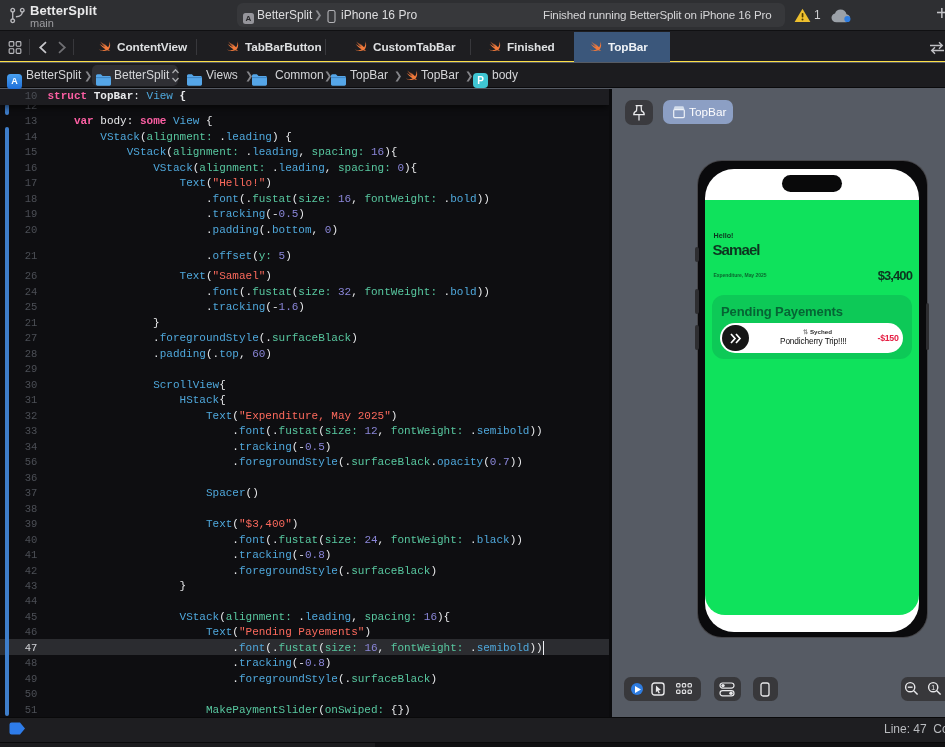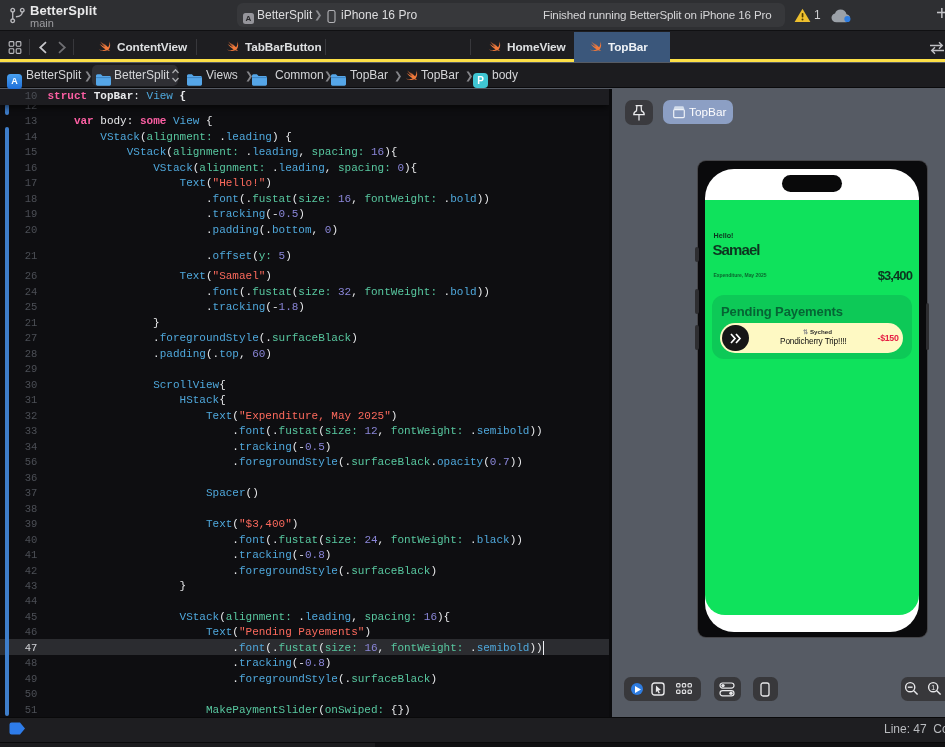--- a/index.html
+++ b/index.html
@@ -2,21 +2,21 @@
 <html><head><meta charset="utf-8"><style>
 *{margin:0;padding:0;box-sizing:border-box}
 html,body{width:945px;height:747px;overflow:hidden;background:#565b64;font-family:"Liberation Sans",sans-serif}
 
 #titlebar{position:absolute;left:0;top:0;width:945px;height:30px;background:#2e2f32}
 #titlebar .proj{position:absolute;left:30px;top:3px;font-size:13px;font-weight:bold;color:#e9e9ea;letter-spacing:.1px}
 #titlebar .branch{position:absolute;left:30px;top:17px;font-size:11px;color:#9d9da1}
 #pill{position:absolute;left:237px;top:3px;width:548px;height:24px;background:#37383b;border-radius:6px}
 #pill .seg{position:absolute;top:0;height:24px;line-height:24px;font-size:12px;color:#dddddf}
 
-#tabbar{position:absolute;left:0;top:30px;width:945px;height:32px;background:#1e1e21;border-top:1px solid #101012;border-bottom:3px solid #fde047}
+#tabbar{position:absolute;left:0;top:30px;width:945px;height:32px;background:#1e1e21;border-top:1px solid #101012;border-bottom:1px solid #fde047}
 .tab{position:absolute;top:1px;height:30px;line-height:31px;font-size:11.8px;font-weight:bold;letter-spacing:-0.1px;color:#dee0e2;white-space:nowrap}
 .tabdiv{position:absolute;top:8px;width:1px;height:16px;background:#38383c}
 .tab svg.sw,#activetab svg.sw{vertical-align:-3.5px}
 #activetab{position:absolute;left:574px;top:1px;width:96px;height:30px;background:#3b577b;color:#eef2f6;font-size:11.8px;font-weight:bold;letter-spacing:-0.1px;line-height:31px;padding-left:13px;box-sizing:border-box}
 
 #crumbs{position:absolute;left:0;top:63px;width:945px;height:25px;background:#1c1c1f;border-bottom:1px solid #0a0a0c;font-size:12px;color:#d4d5d8}
 .crumb{position:absolute;top:0;height:25px;line-height:25px;white-space:nowrap}
 .csep{color:#85868a;font-size:10px}
 
 #editor{position:absolute;left:0;top:89px;width:609px;height:628px;background:#0e0e11;overflow:hidden}
@@ -31,21 +31,21 @@
 i.g{color:#58c8a0}
 i.n{color:#8a86d8}
 i.s{color:#fc6a5d}
 #sticky{position:absolute;left:0;top:0;width:100%;height:15.5px;background:#1d1d21;box-shadow:0 3px 6px rgba(0,0,0,.55);font-family:"Liberation Mono",monospace;font-size:11px;line-height:15.49px;white-space:pre}
 .gitbar{position:absolute;left:5px;width:3.5px;border-radius:2px;background:#3e7ecb}
 #cursor{position:absolute;left:542.5px;width:1.5px;height:14px;background:#eef0f4}
 
 #canvas{position:absolute;left:609px;top:89px;width:336px;height:628px;background:#565b64}
 .cbtn{position:absolute;background:#3a3a3e;border-radius:7px}
 
-#phone{position:absolute;left:88.5px;top:72px;width:229px;height:475.5px;background:#0a0a0c;border-radius:8px;box-shadow:0 0 0 1px #46464a}
+#phone{position:absolute;left:88.5px;top:72px;width:229px;height:475.5px;background:#0a0a0c;border-radius:24px;box-shadow:0 0 0 1px #46464a}
 #screen{position:absolute;left:7.5px;top:7.5px;width:214px;height:463px;background:#fff;border-radius:29px;overflow:hidden}
 #green{position:absolute;left:0;top:31px;width:214px;height:415px;background:#0fe25c;border-radius:0 0 20px 20px}
 #island{position:absolute;left:77px;top:6px;width:60px;height:17px;background:#09090a;border-radius:9px}
 .nub{position:absolute;width:3.5px;background:#2e2e31}
 
 .tbar{position:absolute;background:#38383b;border-radius:6.5px}
 
 #statusbar{position:absolute;left:0;top:717px;width:945px;height:30px;background:#1e1e21;border-top:1px solid #09090a;overflow:hidden}
 </style></head>
 <body>
@@ -101,24 +101,27 @@
     </svg>
   <div class="tabdiv" style="left:73px"></div>
   <div class="tab" style="left:96px"><svg class="sw" width="17" height="16" viewBox="0 0 50 50">
         <path fill="#f0793b" d="M36.9 34.4c4.6-5.7 6.8-12.8 5.4-20.3-.5-2.7-1.4-5.2-2.6-7.4 2.1 6.5.3 13.8-3.5 19.2C32 21.5 26 16.9 20.1 11.9c3.2 4.2 7.3 8.3 10.5 11.4-6.8-4.2-13.3-9.4-18.9-15.2 4.3 6.4 9.6 12.5 15.4 17.9-5.4-2.3-11.6-5.8-17.3-10 5.2 6.6 11.6 12.4 18.8 16.8-6.3 2.9-13.8 3.1-20.7.3 7.8 5.2 17.9 5.9 26.1 2.2 2.8 2.7 6.5 3.3 8.9 1.5-2.2-.7-3.9-1.7-6-2.4z"></path>
       </svg><span style="margin-left:4px">ContentView</span></div>
   <div class="tabdiv" style="left:196px"></div>
   <div class="tab" style="left:224px"><svg class="sw" width="17" height="16" viewBox="0 0 50 50">
         <path fill="#f0793b" d="M36.9 34.4c4.6-5.7 6.8-12.8 5.4-20.3-.5-2.7-1.4-5.2-2.6-7.4 2.1 6.5.3 13.8-3.5 19.2C32 21.5 26 16.9 20.1 11.9c3.2 4.2 7.3 8.3 10.5 11.4-6.8-4.2-13.3-9.4-18.9-15.2 4.3 6.4 9.6 12.5 15.4 17.9-5.4-2.3-11.6-5.8-17.3-10 5.2 6.6 11.6 12.4 18.8 16.8-6.3 2.9-13.8 3.1-20.7.3 7.8 5.2 17.9 5.9 26.1 2.2 2.8 2.7 6.5 3.3 8.9 1.5-2.2-.7-3.9-1.7-6-2.4z"></path>
       </svg><span style="margin-left:4px">TabBarButton</span></div>
   <div class="tabdiv" style="left:325px"></div>
+  <div class="tab" style="left:352px"><svg class="sw" width="17" height="16" viewBox="0 0 50 50">
+        <path fill="#f0793b" d="M36.9 34.4c4.6-5.7 6.8-12.8 5.4-20.3-.5-2.7-1.4-5.2-2.6-7.4 2.1 6.5.3 13.8-3.5 19.2C32 21.5 26 16.9 20.1 11.9c3.2 4.2 7.3 8.3 10.5 11.4-6.8-4.2-13.3-9.4-18.9-15.2 4.3 6.4 9.6 12.5 15.4 17.9-5.4-2.3-11.6-5.8-17.3-10 5.2 6.6 11.6 12.4 18.8 16.8-6.3 2.9-13.8 3.1-20.7.3 7.8 5.2 17.9 5.9 26.1 2.2 2.8 2.7 6.5 3.3 8.9 1.5-2.2-.7-3.9-1.7-6-2.4z"></path>
+      </svg><span style="margin-left:4px">CustomTabBar</span></div>
   <div class="tabdiv" style="left:470px"></div>
   <div class="tab" style="left:486px"><svg class="sw" width="17" height="16" viewBox="0 0 50 50">
         <path fill="#f0793b" d="M36.9 34.4c4.6-5.7 6.8-12.8 5.4-20.3-.5-2.7-1.4-5.2-2.6-7.4 2.1 6.5.3 13.8-3.5 19.2C32 21.5 26 16.9 20.1 11.9c3.2 4.2 7.3 8.3 10.5 11.4-6.8-4.2-13.3-9.4-18.9-15.2 4.3 6.4 9.6 12.5 15.4 17.9-5.4-2.3-11.6-5.8-17.3-10 5.2 6.6 11.6 12.4 18.8 16.8-6.3 2.9-13.8 3.1-20.7.3 7.8 5.2 17.9 5.9 26.1 2.2 2.8 2.7 6.5 3.3 8.9 1.5-2.2-.7-3.9-1.7-6-2.4z"></path>
-      </svg><span style="margin-left:4px">HomeView</span></div>
+      </svg><span style="margin-left:4px">Finished</span></div>
   <div id="activetab"><svg class="sw" width="17" height="16" viewBox="0 0 50 50">
         <path fill="#f0793b" d="M36.9 34.4c4.6-5.7 6.8-12.8 5.4-20.3-.5-2.7-1.4-5.2-2.6-7.4 2.1 6.5.3 13.8-3.5 19.2C32 21.5 26 16.9 20.1 11.9c3.2 4.2 7.3 8.3 10.5 11.4-6.8-4.2-13.3-9.4-18.9-15.2 4.3 6.4 9.6 12.5 15.4 17.9-5.4-2.3-11.6-5.8-17.3-10 5.2 6.6 11.6 12.4 18.8 16.8-6.3 2.9-13.8 3.1-20.7.3 7.8 5.2 17.9 5.9 26.1 2.2 2.8 2.7 6.5 3.3 8.9 1.5-2.2-.7-3.9-1.7-6-2.4z"></path>
       </svg><span style="margin-left:4px">TopBar</span></div>
   <svg style="position:absolute;left:929px;top:10px" width="16" height="14" viewBox="0 0 16 14">
       <g stroke="#c0c0c4" stroke-width="1.4" fill="none">
         <path d="M1 4.5h11.5M10 1.2 13.3 4.5 10 7.8"></path>
         <path d="M15 9.5H3.5M6 6.2 2.7 9.5 6 12.8"></path>
       </g>
     </svg>
 </div>
@@ -175,21 +178,21 @@
 <div class="row" style="top:40.79px"><em class="ln">14</em><span class="code">        <i class="t">VStack</i>(<i class="g">alignment:</i> .<i class="t">leading</i>) {</span></div>
 <div class="row" style="top:56.28px"><em class="ln">15</em><span class="code">            <i class="t">VStack</i>(<i class="g">alignment:</i> .<i class="t">leading</i>, <i class="g">spacing:</i> <i class="n">16</i>){</span></div>
 <div class="row" style="top:71.77px"><em class="ln">16</em><span class="code">                <i class="t">VStack</i>(<i class="g">alignment:</i> .<i class="t">leading</i>, <i class="g">spacing:</i> <i class="n">0</i>){</span></div>
 <div class="row" style="top:87.26px"><em class="ln">17</em><span class="code">                    <i class="t">Text</i>(<i class="s">"Hello!"</i>)</span></div>
 <div class="row" style="top:102.75px"><em class="ln">18</em><span class="code">                        .<i class="t">font</i>(.<i class="g">fustat</i>(<i class="g">size:</i> <i class="n">16</i>, <i class="g">fontWeight:</i> .<i class="t">bold</i>))</span></div>
 <div class="row" style="top:118.24px"><em class="ln">19</em><span class="code">                        .<i class="t">tracking</i>(-<i class="n">0.5</i>)</span></div>
 <div class="row" style="top:133.73px"><em class="ln">20</em><span class="code">                        .<i class="t">padding</i>(.<i class="t">bottom</i>, <i class="n">0</i>)</span></div>
 <div class="row" style="top:160px"><em class="ln">21</em><span class="code">                        .<i class="t">offset</i>(<i class="g">y:</i> <i class="n">5</i>)</span></div>
 <div class="row" style="top:180.20px"><em class="ln">26</em><span class="code">                    <i class="t">Text</i>(<i class="s">"Samael"</i>)</span></div>
 <div class="row" style="top:195.69px"><em class="ln">24</em><span class="code">                        .<i class="t">font</i>(.<i class="g">fustat</i>(<i class="g">size:</i> <i class="n">32</i>, <i class="g">fontWeight:</i> .<i class="t">bold</i>))</span></div>
-<div class="row" style="top:211.18px"><em class="ln">25</em><span class="code">                        .<i class="t">tracking</i>(-<i class="n">1.8</i>)</span></div>
+<div class="row" style="top:211.18px"><em class="ln">25</em><span class="code">                        .<i class="t">tracking</i>(-<i class="n">1.6</i>)</span></div>
 <div class="row" style="top:226.67px"><em class="ln">21</em><span class="code">                }</span></div>
 <div class="row" style="top:242.16px"><em class="ln">27</em><span class="code">                .<i class="t">foregroundStyle</i>(.<i class="g">surfaceBlack</i>)</span></div>
 <div class="row" style="top:257.65px"><em class="ln">28</em><span class="code">                .<i class="t">padding</i>(.<i class="t">top</i>, <i class="n">60</i>)</span></div>
 <div class="row" style="top:273.14px"><em class="ln">29</em></div>
 <div class="row" style="top:288.63px"><em class="ln">30</em><span class="code">                <i class="t">ScrollView</i>{</span></div>
 <div class="row" style="top:304.12px"><em class="ln">31</em><span class="code">                    <i class="t">HStack</i>{</span></div>
 <div class="row" style="top:319.61px"><em class="ln">32</em><span class="code">                        <i class="t">Text</i>(<i class="s">"Expenditure, May 2025"</i>)</span></div>
 <div class="row" style="top:335.10px"><em class="ln">33</em><span class="code">                            .<i class="t">font</i>(.<i class="g">fustat</i>(<i class="g">size:</i> <i class="n">12</i>, <i class="g">fontWeight:</i> .<i class="t">semibold</i>))</span></div>
 <div class="row" style="top:350.59px"><em class="ln">34</em><span class="code">                            .<i class="t">tracking</i>(-<i class="n">0.5</i>)</span></div>
 <div class="row" style="top:366.08px"><em class="ln">56</em><span class="code">                            .<i class="t">foregroundStyle</i>(.<i class="g">surfaceBlack</i>.<i class="t">opacity</i>(<i class="n">0.7</i>))</span></div>
@@ -240,21 +243,21 @@
     <div class="nub" style="left:228px;top:142px;height:47px;border-radius:2px"></div>
     <div id="screen">
       <div id="island"></div>
       <div id="green">
         <div style="position:absolute;left:8.5px;top:31px;font-size:7.2px;font-weight:bold;color:#0d3520">Hello!</div>
         <div style="position:absolute;left:7.5px;top:41.5px;font-size:15px;font-weight:bold;color:#0d3520;letter-spacing:-0.9px">Samael</div>
         <div style="position:absolute;left:8.5px;top:72.5px;font-size:5px;font-weight:bold;color:rgba(10,50,28,.72);letter-spacing:-0.05px">Expenditure, May 2025</div>
         <div style="position:absolute;right:7px;top:68.5px;font-size:13px;font-weight:bold;color:#0d3520;letter-spacing:-0.9px">$3,400</div>
         <div style="position:absolute;left:6.5px;top:95px;width:200px;height:64px;background:#0dc957;border-radius:12px">
           <div style="position:absolute;left:9.5px;top:9px;font-size:13px;font-weight:bold;color:#066434;letter-spacing:-0.1px">Pending Payements</div>
-          <div style="position:absolute;left:8.5px;top:28px;width:183px;height:30.5px;background:#fef9c3;border-radius:15.5px">
+          <div style="position:absolute;left:8.5px;top:28px;width:183px;height:30.5px;background:#ffffff;border-radius:15.5px">
             <div style="position:absolute;left:2px;top:2px;width:26.5px;height:26.5px;background:#161616;border-radius:50%">
               <svg style="position:absolute;left:7px;top:7px" width="13" height="13" viewBox="0 0 13 13">
                   <g fill="none" stroke="#fff" stroke-width="1.7">
                     <path d="M2 2l4 4.5L2 11M7 2l4 4.5L7 11"></path>
                   </g>
                 </svg>
             </div>
             <div style="position:absolute;left:83px;top:5px;font-size:6.2px;font-weight:bold;color:#2c2c2c"><span style="color:#8b8b8b">⇅</span> Syched</div>
             <div style="position:absolute;left:60px;top:13.5px;font-size:8.3px;color:#101010;letter-spacing:-0.15px">Pondicherry Trip!!!!</div>
             <div style="position:absolute;right:4.5px;top:10px;font-size:8.8px;font-weight:bold;color:#e62045;letter-spacing:-0.3px">-$150</div>

